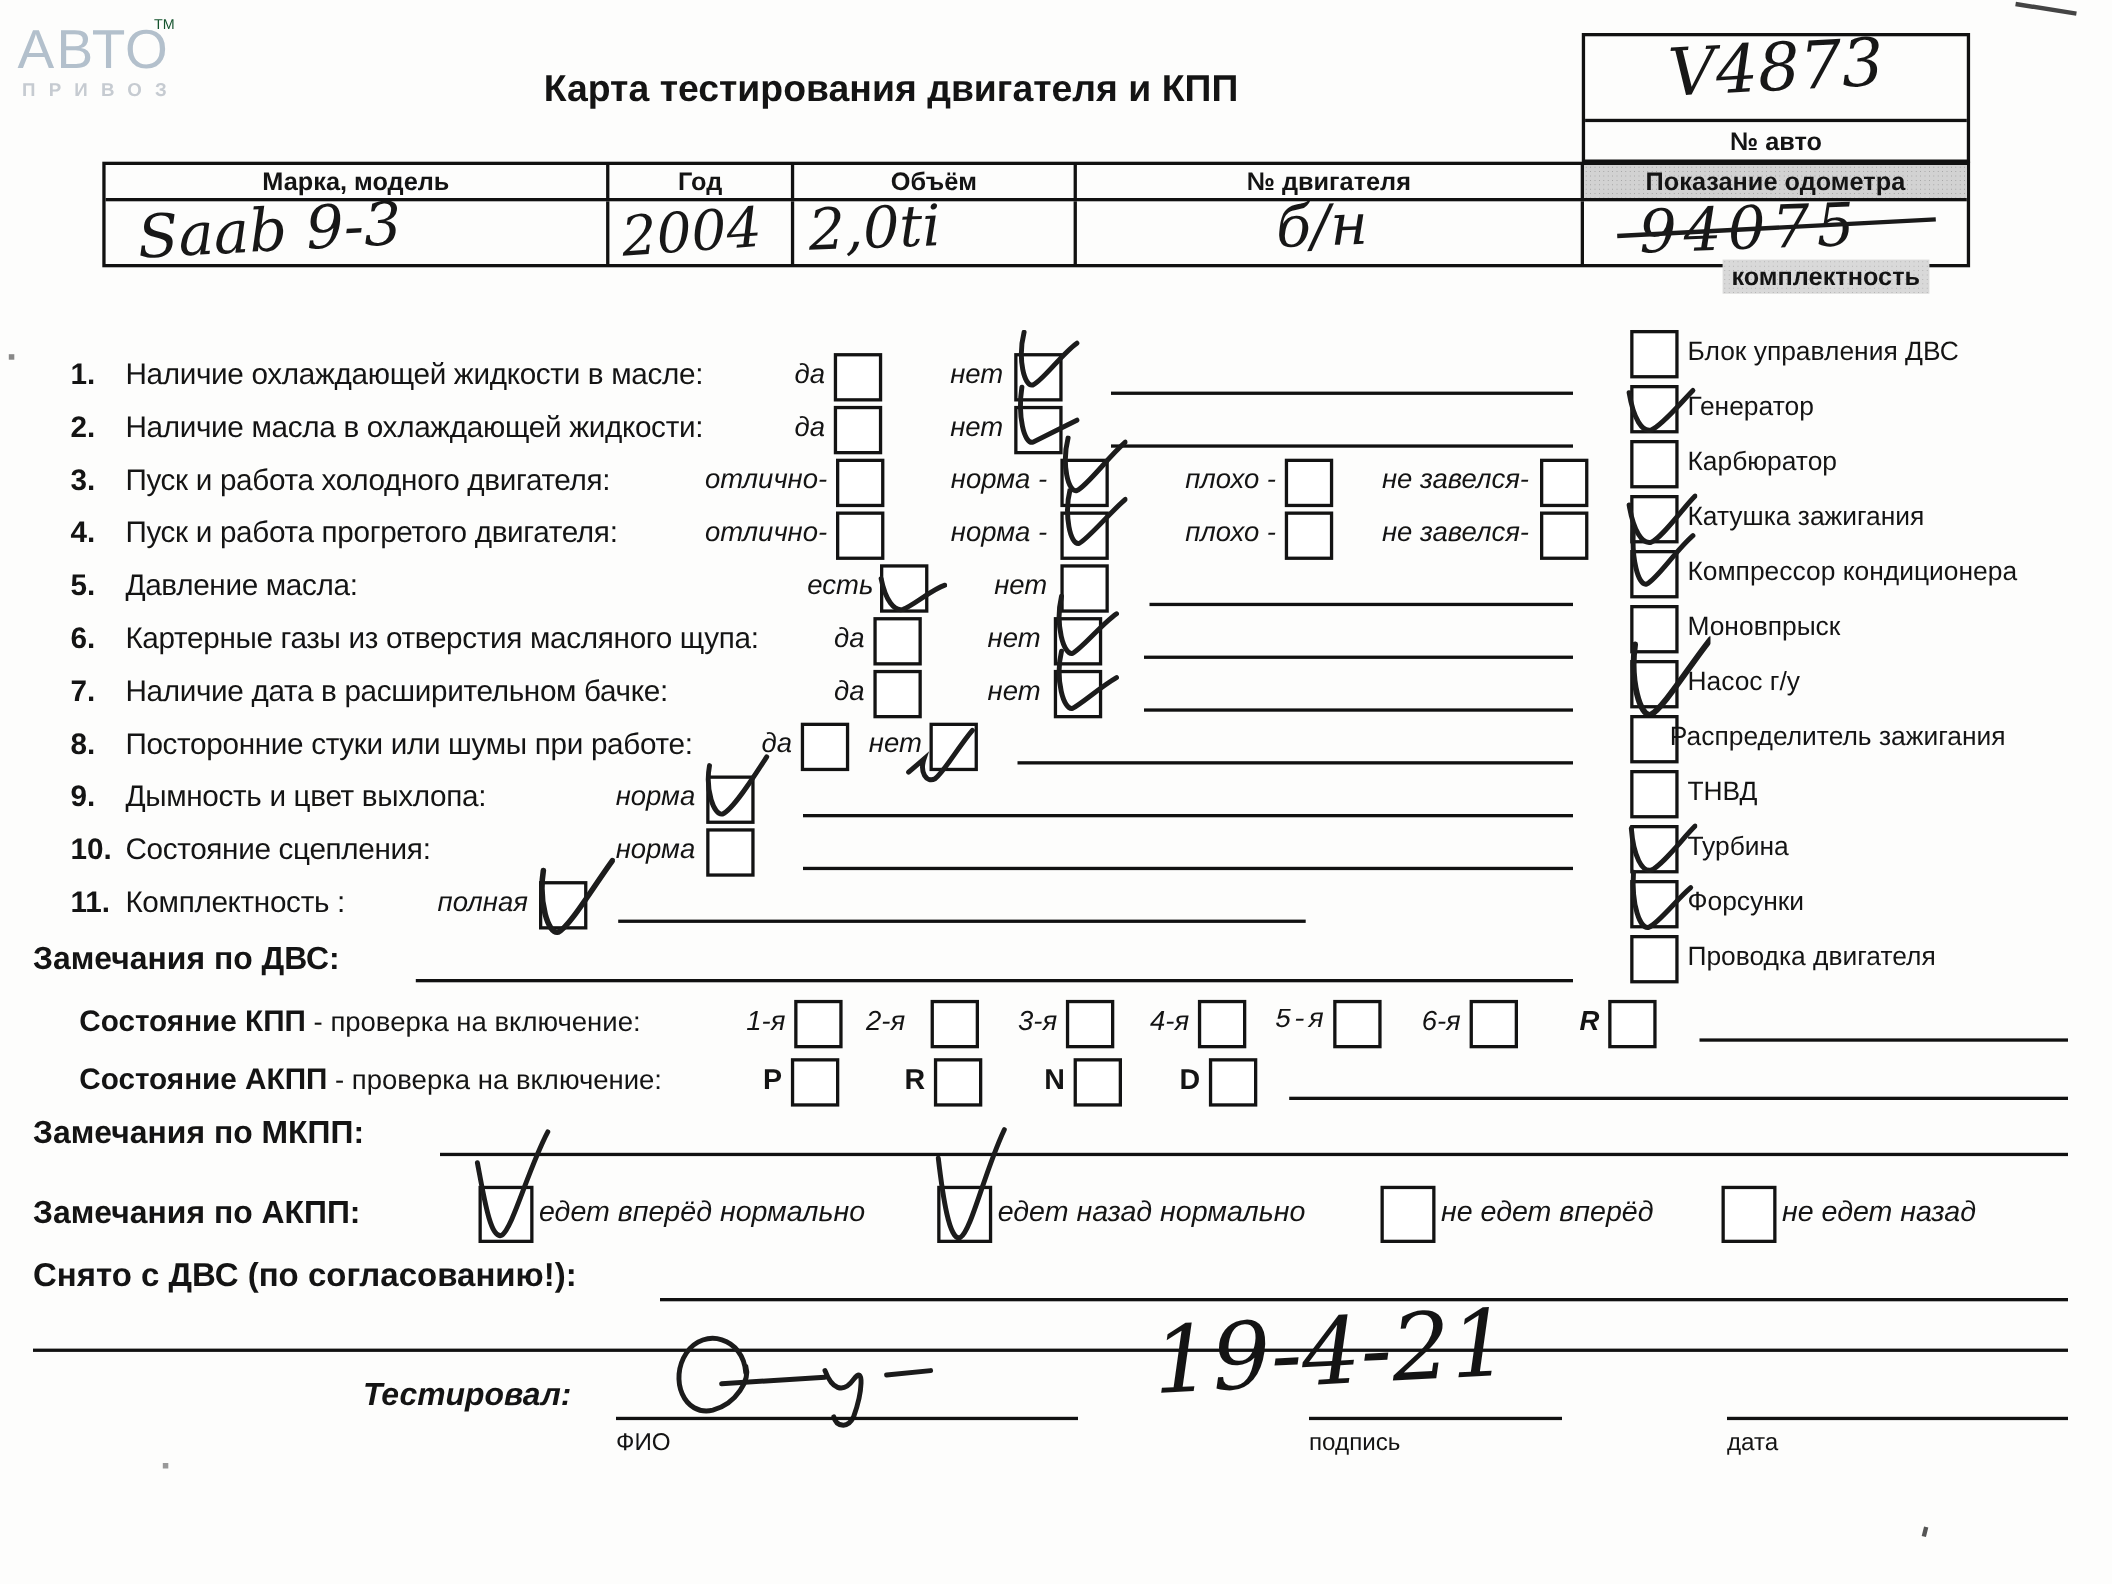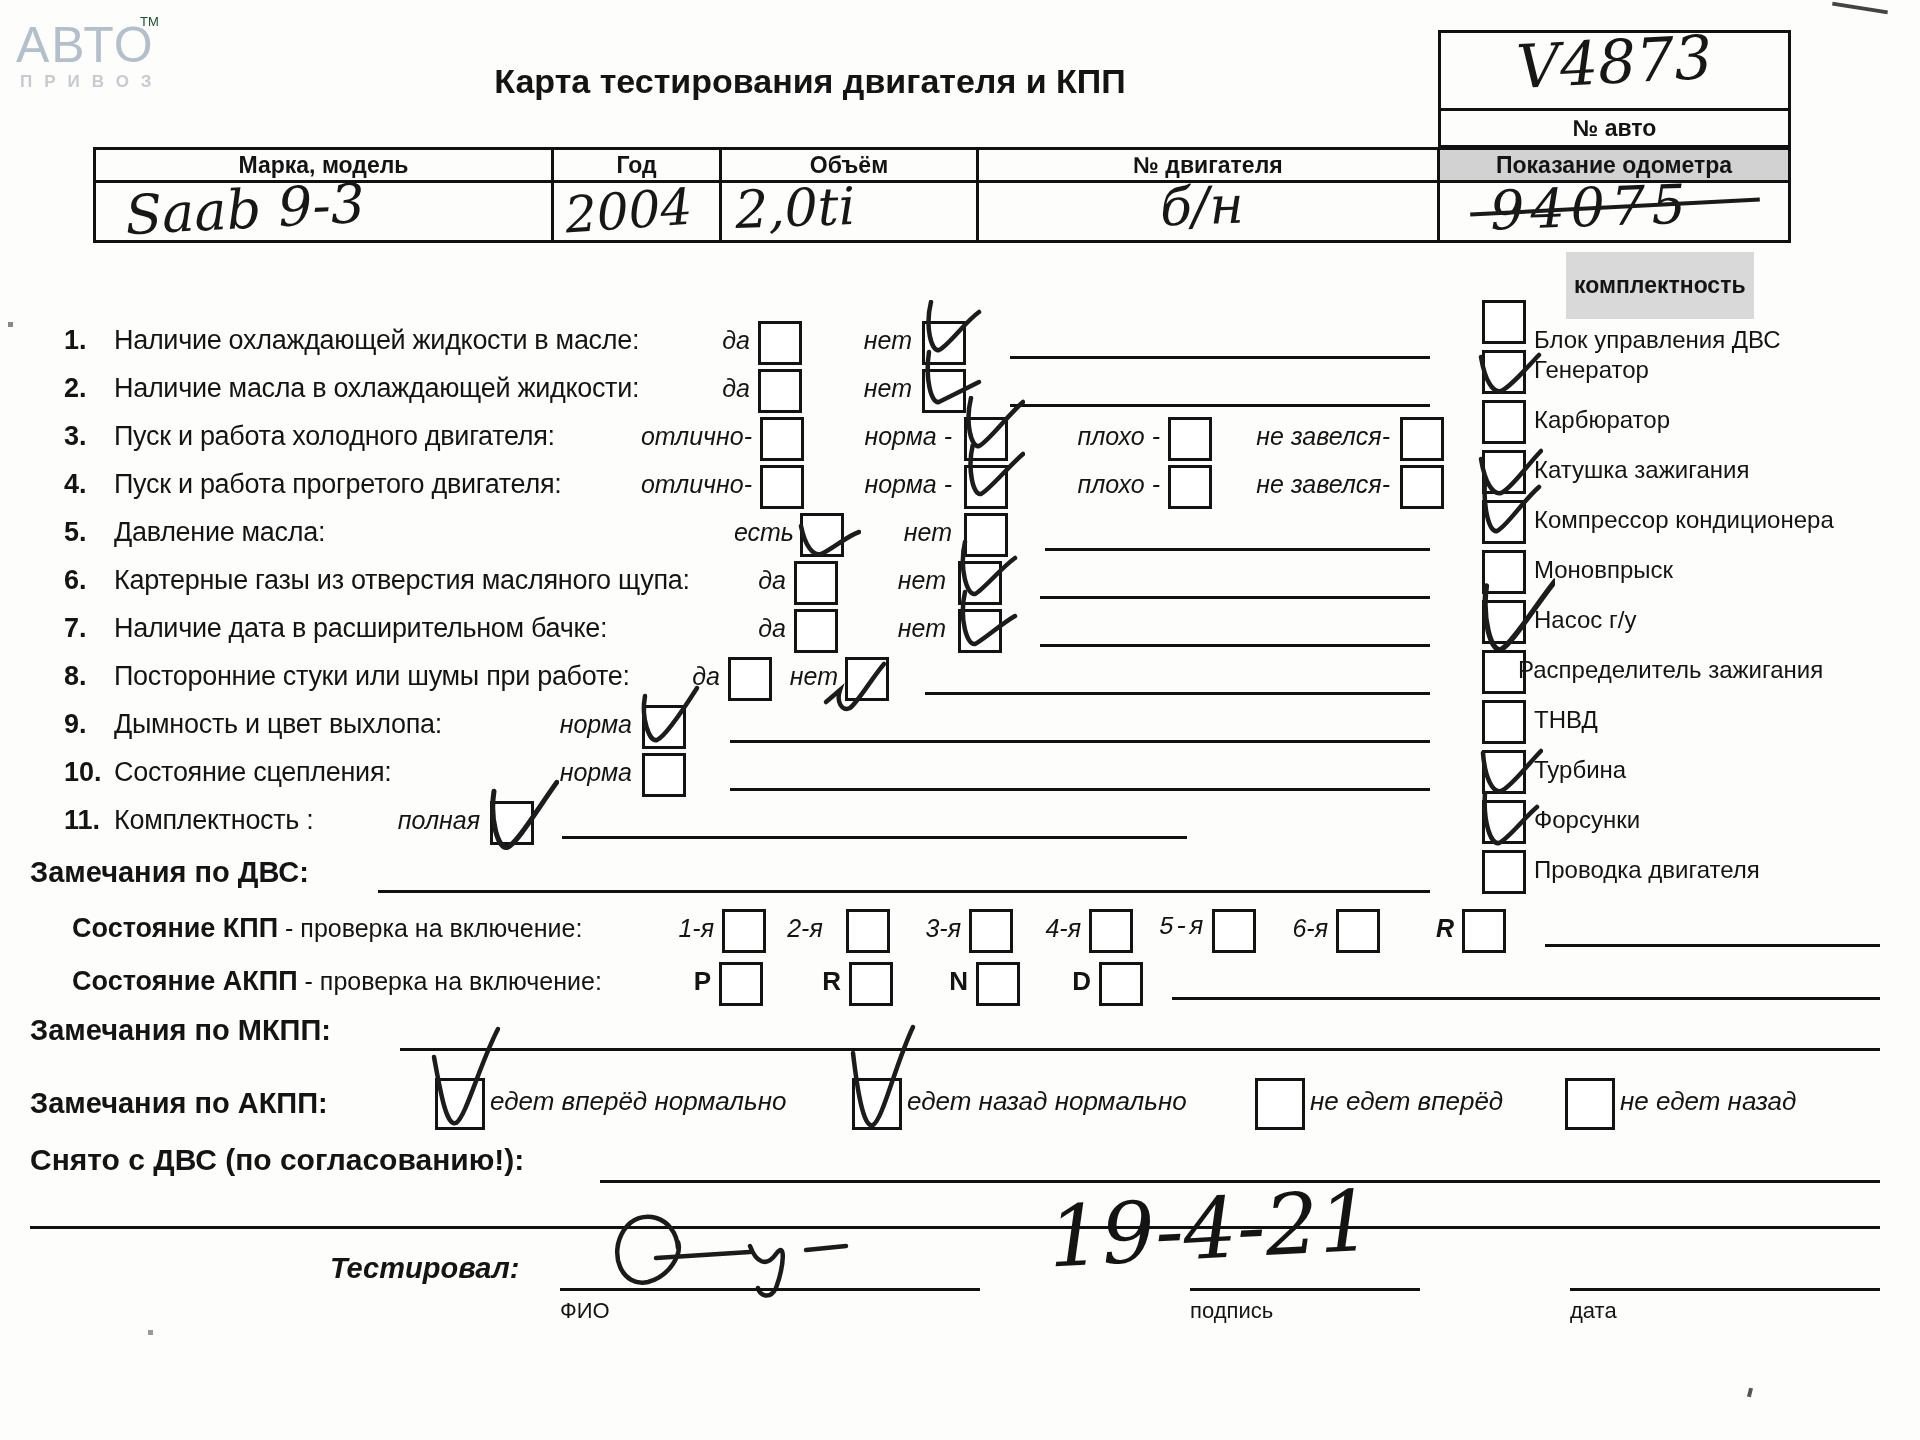--- a/index.html
+++ b/index.html
@@ -22,21 +22,21 @@
         font-size:23px;font-weight:bold;text-align:center;line-height:34px;}
   
   .vtable{position:absolute;left:93px;top:147px;width:1692px;height:90px;border:3px solid #111;}
   .vth{position:absolute;top:0;height:30px;border-right:3px solid #111;font-size:23px;font-weight:bold;
        text-align:center;line-height:30px;box-sizing:border-box;}
   .vth.shade{background:#d2d2d2;background-image:radial-gradient(#9a9a9a 18%,transparent 19%);background-size:4px 4px;}
   .vhdr-line{position:absolute;left:0;top:30px;width:100%;height:3px;background:#111;}
   .vcol{position:absolute;top:33px;bottom:0;border-right:3px solid #111;}
   .hw{font-family:"DejaVu Serif",serif;font-style:italic;color:#171717;white-space:nowrap;}
   
-  .kompl{position:absolute;left:1566px;top:252px;font-size:23px;font-weight:bold;padding:20px 8px;
+  .kompl{position:absolute;left:1566px;top:236px;font-size:23px;font-weight:bold;padding:2px 8px;
          background:#d9d9d9;background-image:radial-gradient(#ababab 16%,transparent 17%);background-size:4px 4px;}
   
   .row{position:absolute;left:0;width:1920px;height:40px;}
   .num{position:absolute;left:64px;width:44px;font-size:27px;font-weight:bold;line-height:40px;}
   .itext{position:absolute;left:114px;font-size:27px;line-height:40px;letter-spacing:-0.3px;white-space:nowrap;}
   .opt{position:absolute;font-size:25px;font-style:italic;line-height:40px;text-align:right;white-space:nowrap;}
   .optl{position:absolute;font-size:26px;font-style:italic;line-height:50px;text-align:left;white-space:nowrap;}
   .glbl{position:absolute;font-size:26px;font-weight:bold;line-height:40px;text-align:right;white-space:nowrap;}
   .cb{position:absolute;top:1px;width:38px;height:38px;border:3px solid #131313;background:#fff;}
   .cb-lg{position:absolute;top:2px;width:44px;height:46px;border:3px solid #131313;background:#fff;}
@@ -246,21 +246,21 @@
     <span class="wline" style="left:562px;width:625px;"></span>
   </div>
 
   <div class="row" style="top:850px;height:44px;">
     <span class="blabel" style="left:30px;font-size:29px;line-height:44px;">Замечания по ДВС:</span>
     <span class="wline" style="left:378px;width:1052px;top:40px;"></span>
   </div>
 
   <div>
     <div class="cb" style="left:1482px;top:300px;"></div>
-    <span style="position:absolute;left:1534px;top:300px;font-size:24px;line-height:40px;white-space:nowrap;margin-top:20px;">Блок управления ДВС</span>
+    <span style="position:absolute;left:1534px;top:300px;font-size:24px;line-height:40px;white-space:nowrap;">Блок управления ДВС</span>
     <div class="cb checked" style="left:1482px;top:350px;">
         <svg class="check" viewBox="0 0 66 72" style="top:-12px;">
           <path d="M4 16 C 8 40, 16 52, 24 50 C 34 46, 52 24, 62 14"></path>
         </svg>
       </div>
     <span style="position:absolute;left:1534px;top:350px;font-size:24px;line-height:40px;white-space:nowrap;">Генератор</span>
     <div class="cb" style="left:1482px;top:400px;"></div>
     <span style="position:absolute;left:1534px;top:400px;font-size:24px;line-height:40px;white-space:nowrap;">Карбюратор</span>
     <div class="cb checked" style="left:1482px;top:450px;">
         <svg class="check" viewBox="0 0 66 72" style="top:-12px;">

